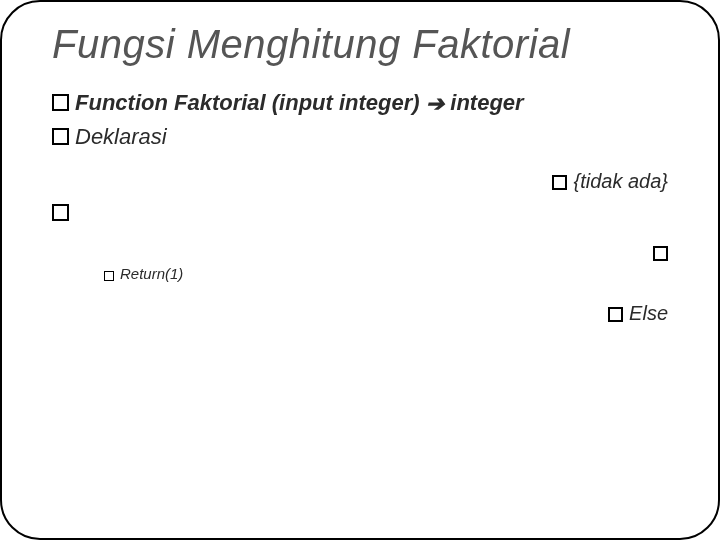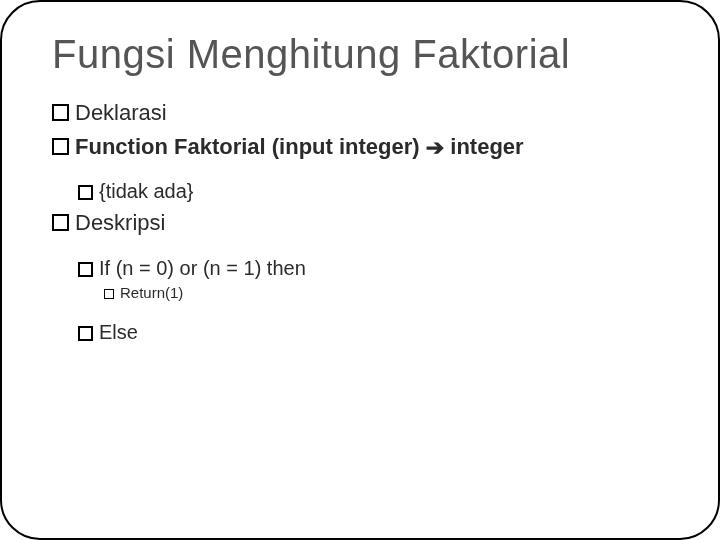--- a/index.html
+++ b/index.html
@@ -10,23 +10,24 @@
     background: #ffffff;
     font-family: Arial, Helvetica, sans-serif;
     color: #3a3a3a;
   }
   .slide {
     box-sizing: border-box;
     width: 720px;
     height: 540px;
     border: 2px solid #000;
     border-radius: 40px;
-    padding: 30px 50px 30px 50px;
+    padding: 20px 50px 30px 50px;
     position: relative;
     overflow: hidden;
+    font-style: italic;
   }
   .title {
     font-size: 40px;
     font-weight: 400;
     color: #555555;
     margin: 0 0 22px 0;
     letter-spacing: 0.5px;
   }
   .lvl1 {
     font-size: 22px;
@@ -38,20 +39,21 @@
   }
   .lvl1 .txt { line-height: 1.25; }
   .bold { font-weight: 700; }
   .lvl2 {
     font-size: 20px;
     color: #2b2b2b;
     margin: 20px 0 4px 26px;
     display: flex;
     align-items: flex-start;
     gap: 6px;
+    justify-content: flex-end;
   }
   .lvl3 {
     font-size: 15px;
     color: #2b2b2b;
     margin: 3px 0 3px 52px;
     display: flex;
     align-items: center;
     gap: 6px;
   }
   .sq-lg {
@@ -86,43 +88,41 @@
 </style>
 </head>
 <body>
 
 <div class="slide">
 
   <h1 class="title">Fungsi Menghitung Faktorial</h1>
 
   <div class="lvl1">
     <span class="sq-lg"></span>
-    <span class="txt">Deklarasi</span>
+    <span class="txt bold">
+      <span>Function Faktorial (input integer) </span><span class="arrow">➔</span><span> integer</span>
+    </span>
   </div>
 
   <div class="lvl1">
     <span class="sq-lg"></span>
-    <span class="txt bold">
-      <span>Function Faktorial (input integer) </span><span class="arrow">➔</span><span> integer</span>
-    </span>
+    <span class="txt">Deklarasi</span>
   </div>
 
   <div class="lvl2">
     <span class="sq-md"></span>
     <span>{tidak ada}</span>
   </div>
 
   <div class="lvl1">
     <span class="sq-lg"></span>
-    <span class="txt">Deskripsi</span>
   </div>
 
   <div class="lvl2">
     <span class="sq-md"></span>
-    <span>If (n = 0) or (n = 1) then</span>
   </div>
 
   <div class="lvl3">
     <span class="sq-sm"></span>
     <span>Return(1)</span>
   </div>
 
 
 
   <div class="lvl2">

